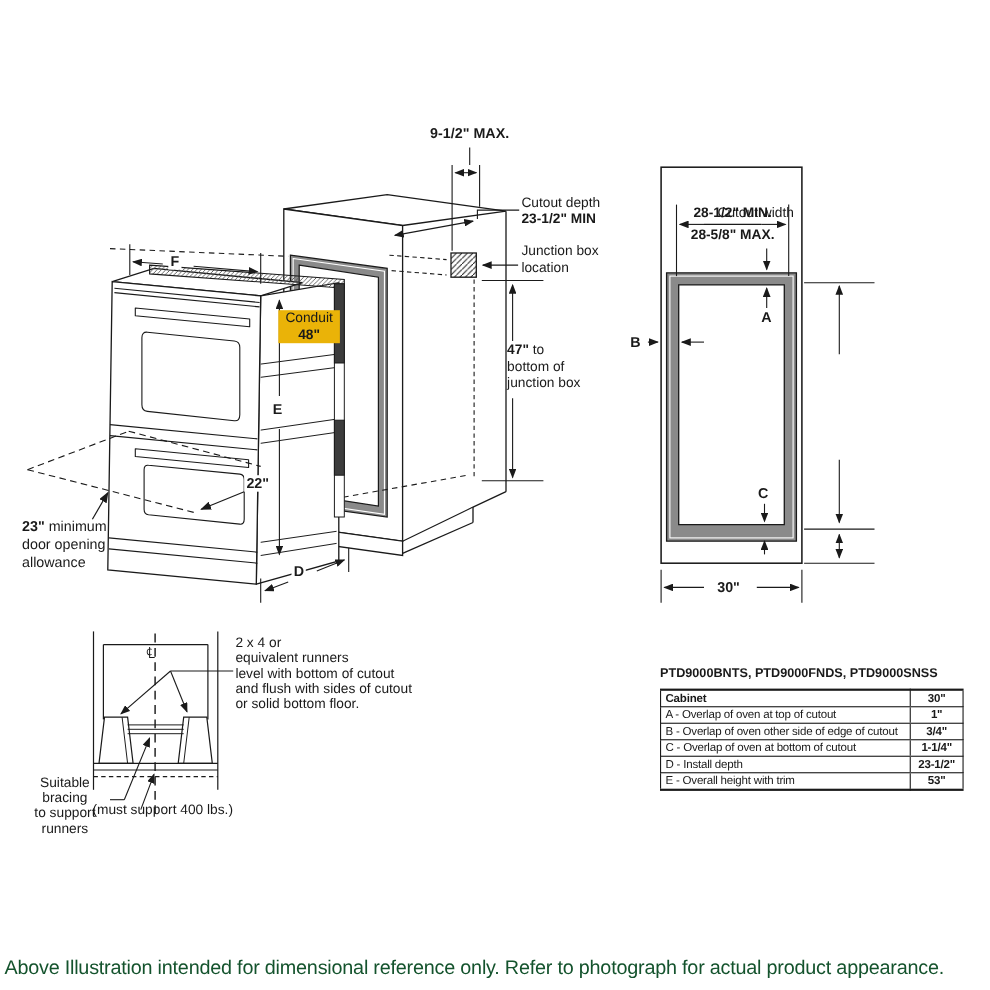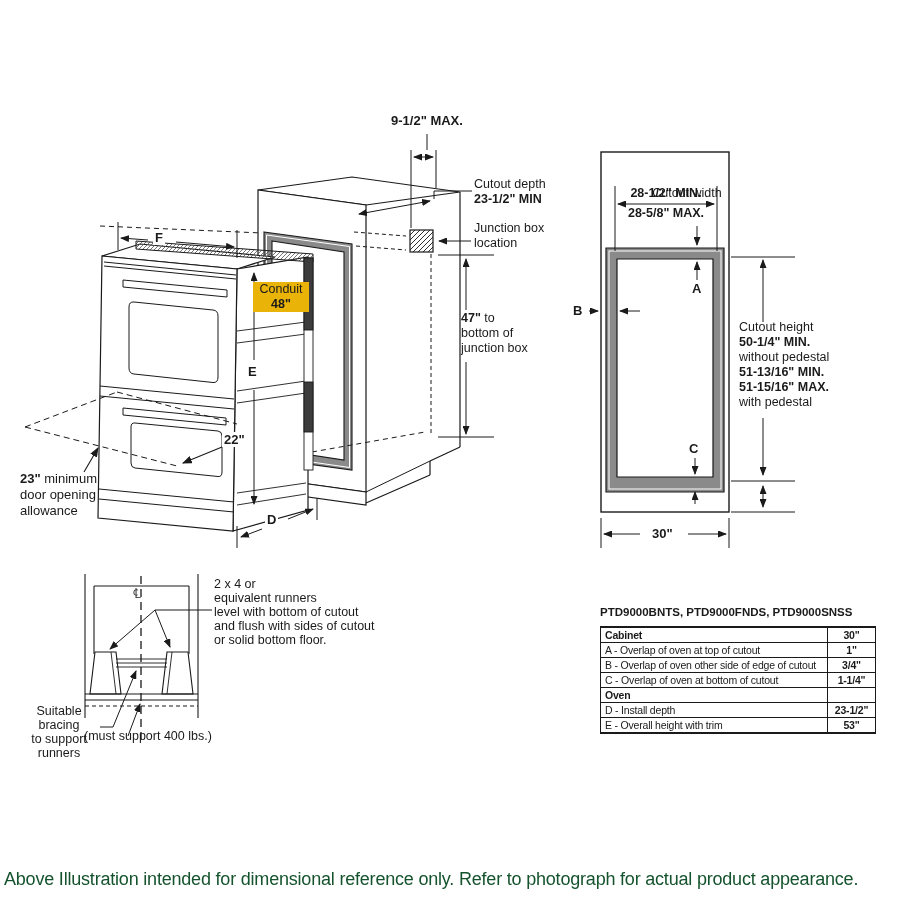--- a/index.html
+++ b/index.html
@@ -271,28 +271,20 @@
 </div>
 
 <div class="lbl ctr" style="left:623px;top:170px;width:128px;margin-top:16px;">Cutout width</div>
 <div class="lbl ctr b" style="left:602px;top:186px;width:128px;">28-1/2" MIN.</div>
 <div class="lbl ctr b" style="left:602px;top:206px;width:128px;">28-5/8" MAX.</div>
 
 <div class="dimletter" style="left:690px;top:281px;">A</div>
 <div class="dimletter" style="left:571px;top:303px;">B</div>
 <div class="dimletter" style="left:687px;top:441px;">C</div>
 
-<div class="lbl" style="left:739px;top:320px;">
-  <div>Cutout height</div>
-  <div class="b">50-1/4" MIN.</div>
-  <div>without pedestal</div>
-  <div class="b">51-13/16" MIN.</div>
-  <div class="b">51-15/16" MAX.</div>
-  <div>with pedestal</div>
-</div>
 
 <div class="dimletter" style="left:650px;top:526px;">30"</div>
 
 
 <div class="lbl" style="left:133px;top:586px;font-size:14px;">℄</div>
 
 <div class="lbl lh14" style="left:214px;top:577px;">
   <div>2 x 4 or</div>
   <div>equivalent runners</div>
   <div>level with bottom of cutout</div>
@@ -322,24 +314,20 @@
             <td>1"</td>
           </tr>
       <tr>
             <td>B - Overlap of oven other side of edge of cutout</td>
             <td>3/4"</td>
           </tr>
       <tr>
             <td>C - Overlap of oven at bottom of cutout</td>
             <td>1-1/4"</td>
           </tr>
-      <tr class="sec">
-            <td>Oven</td>
-            <td></td>
-          </tr>
       <tr>
             <td>D - Install depth</td>
             <td>23-1/2"</td>
           </tr>
       <tr>
             <td>E - Overall height with trim</td>
             <td>53"</td>
           </tr>
     </tbody>
   </table>

